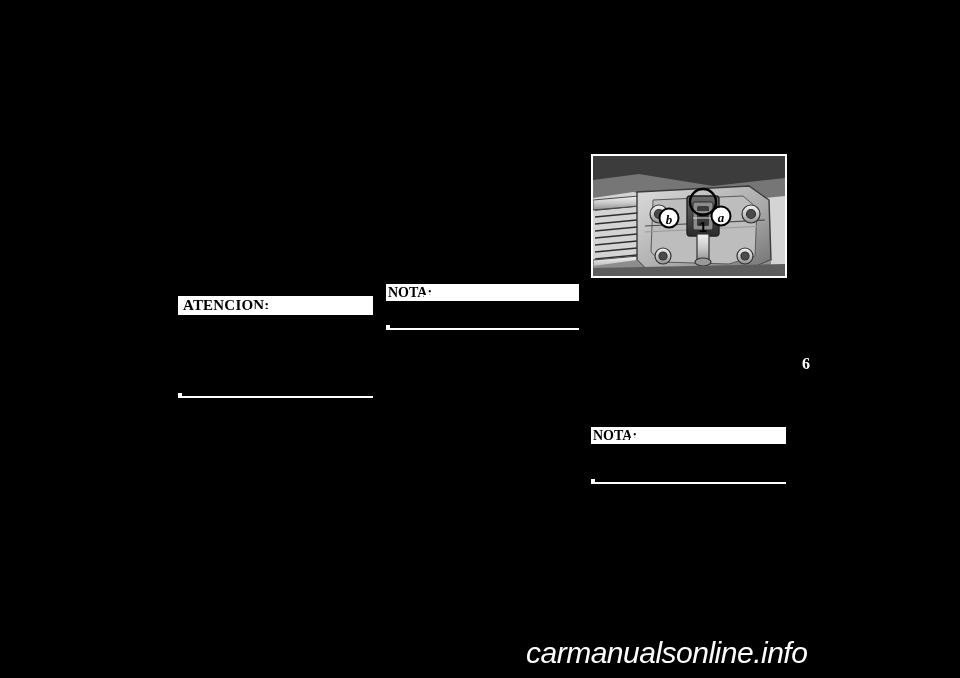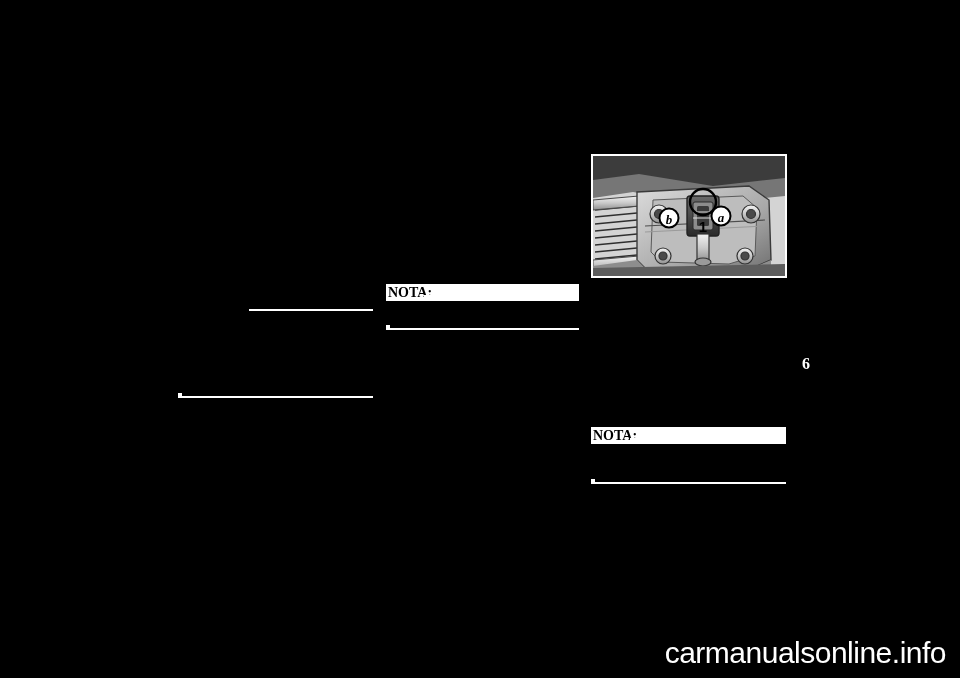--- a/index.html
+++ b/index.html
@@ -150,29 +150,31 @@
   #footer-watermark {
     position: absolute;
     left: 526px;
     top: 636px;
     width: 420px;
     height: 34px;
     color: #ffffff;
     font-size: 30px;
     font-family: "Liberation Sans", sans-serif;
     letter-spacing: -0.5px;
-    text-align: right;
+    text-align: left;
     white-space: nowrap;
+    font-style: italic;
   }
 </style>
 </head>
 <body>
 
 <div class="page">
 
+  <div class="label-box" id="atencion-header">ATENCION:</div>
   <div class="rule" id="atencion-underline"></div>
   <div class="rule" id="atencion-bottom-tick"></div>
   <div class="rule" id="atencion-bottom-rule"></div>
 
   <div class="label-box" id="nota1-header">NOTA:</div>
   <div class="rule" id="nota1-underline"></div>
   <div class="rule" id="nota1-bottom-tick"></div>
   <div class="rule" id="nota1-bottom-rule"></div>
 
   <div class="label-box" id="nota2-header">NOTA:</div>

